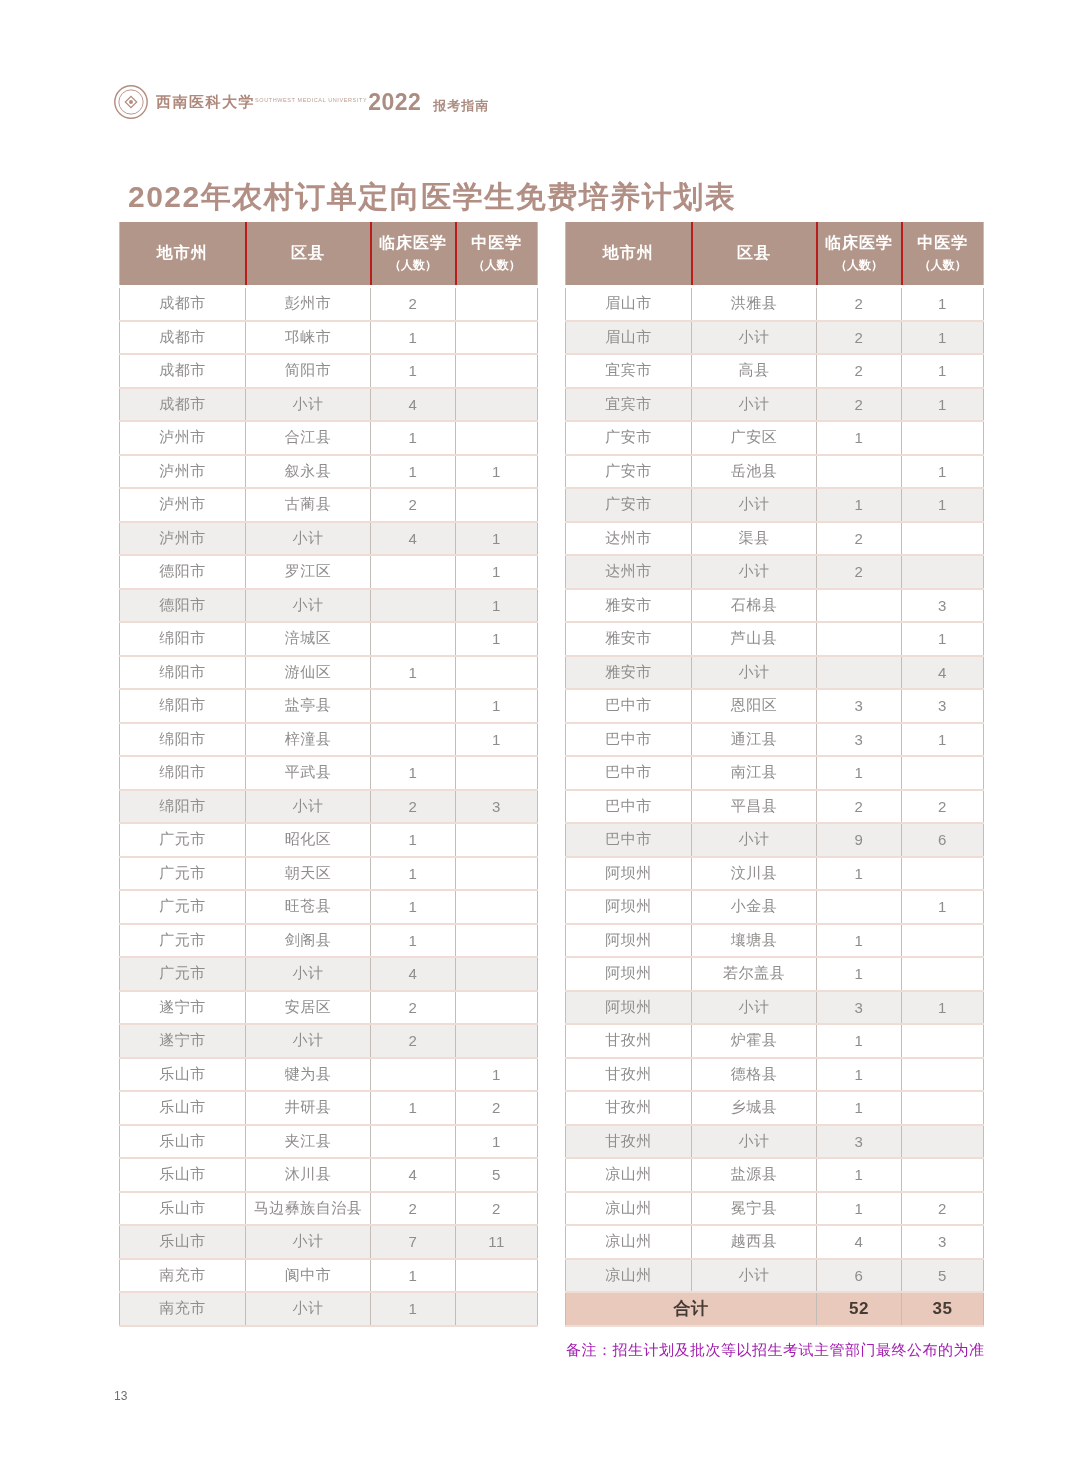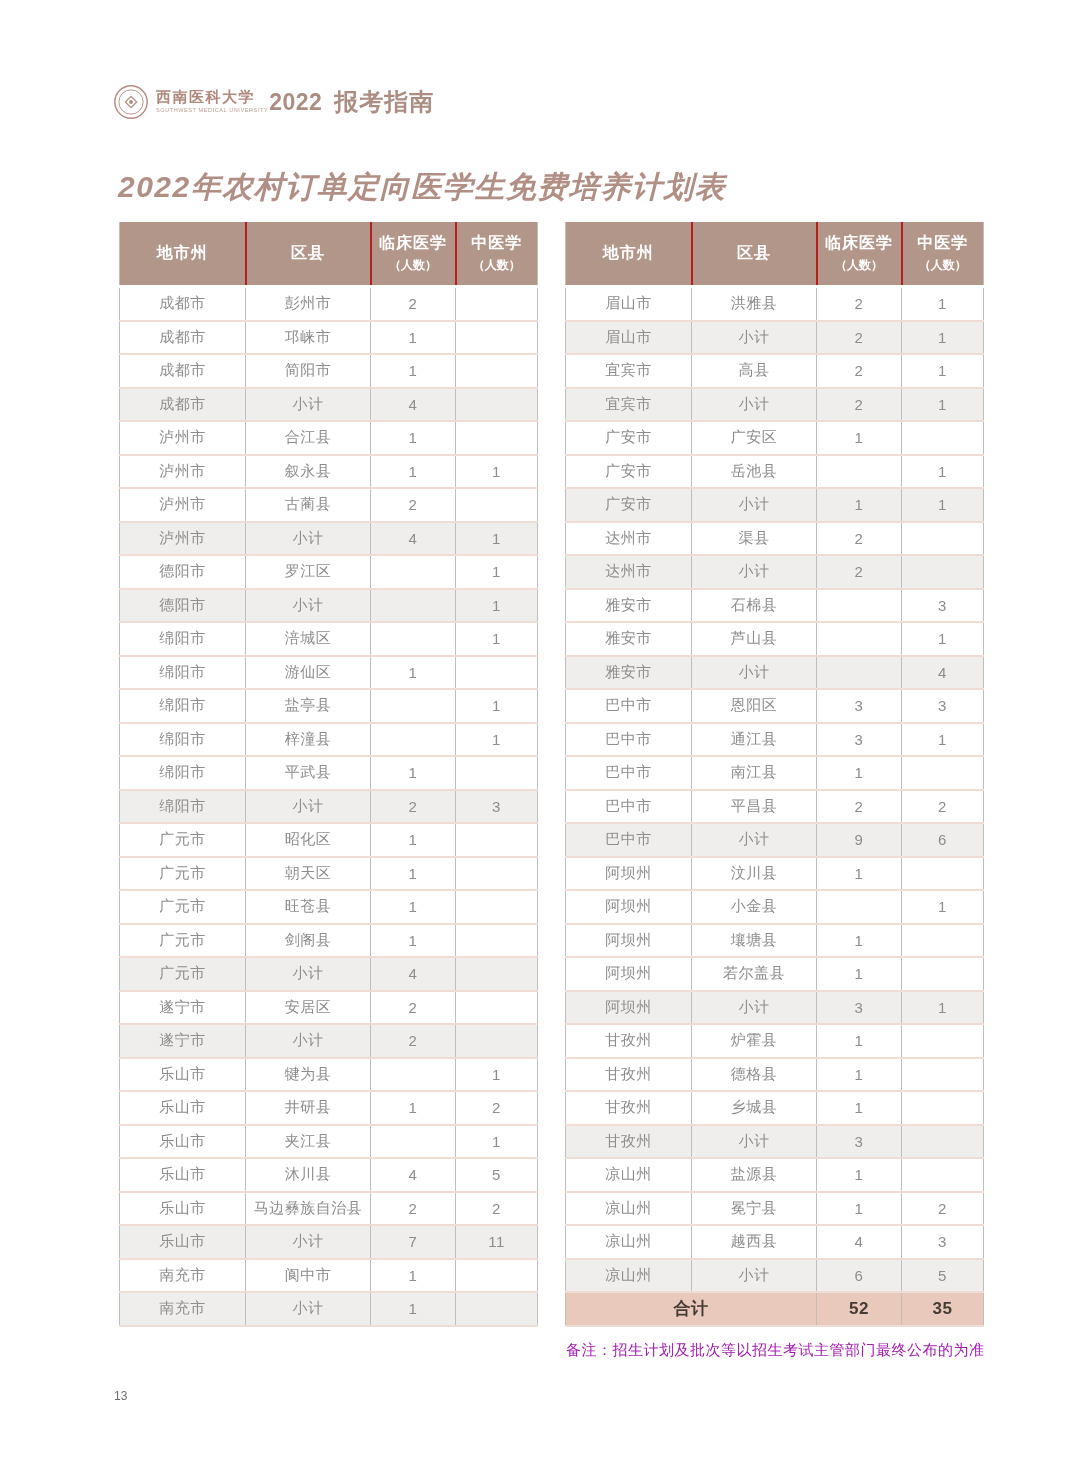--- a/index.html
+++ b/index.html
@@ -5,30 +5,30 @@
   html,body{margin:0;padding:0;}
   body{
     width:1080px;height:1475px;background:#ffffff;
     font-family:"Liberation Sans",sans-serif;position:relative;overflow:hidden;
   }
   .page{position:absolute;inset:0;}
 
   
   .doc-header{position:absolute;left:113px;top:84px;display:flex;align-items:center;}
   .logo{display:flex;align-items:center;gap:7px;}
-  .logo-text{display:flex;flex-direction:column;line-height:1;}
+  .logo-text{display:flex;flex-direction:row;line-height:1;}
   .logo-cn{font-family:"Liberation Serif",serif;font-size:15px;font-weight:bold;color:#b0897d;letter-spacing:1.5px;}
   .logo-en{font-size:5.5px;color:#bb9d92;letter-spacing:0.6px;margin-top:3px;}
   .guide{margin-left:1px;color:#ab8d82;font-weight:bold;display:flex;align-items:baseline;}
   .guide-year{font-size:23px;letter-spacing:0.5px;}
-  .guide-label{font-size:24px;margin-left:12px;letter-spacing:1px;}
+  .guide-label{font-size:13px;margin-left:12px;letter-spacing:1px;}
 
   
-  .page-title{position:absolute;left:118px;top:167px;margin:0;font-size:30px;font-weight:bold;
-    color:#b18f84;letter-spacing:1.5px;white-space:nowrap;font-style:italic;}
+  .page-title{position:absolute;left:118px;top:167px;margin:10px;font-size:30px;font-weight:bold;
+    color:#b18f84;letter-spacing:1.5px;white-space:nowrap;}
 
   
   .plan-table{position:absolute;top:222px;width:418px;border-collapse:collapse;table-layout:fixed;
     border-left:1px solid #c3bdba;border-right:1px solid #c3bdba;border-bottom:2px solid #eedcd5;padding-left:42px;}
   .plan-table.left{left:119px;}
   .plan-table.right{left:565px;}
   .plan-table th{
     background:#b3968a;color:#ffffff;height:63px;font-size:16px;font-weight:bold;
     padding:0;vertical-align:middle;text-align:center;border-left:2px solid #b91c1c;
     border-bottom:3px solid #ffffff;letter-spacing:1px;

